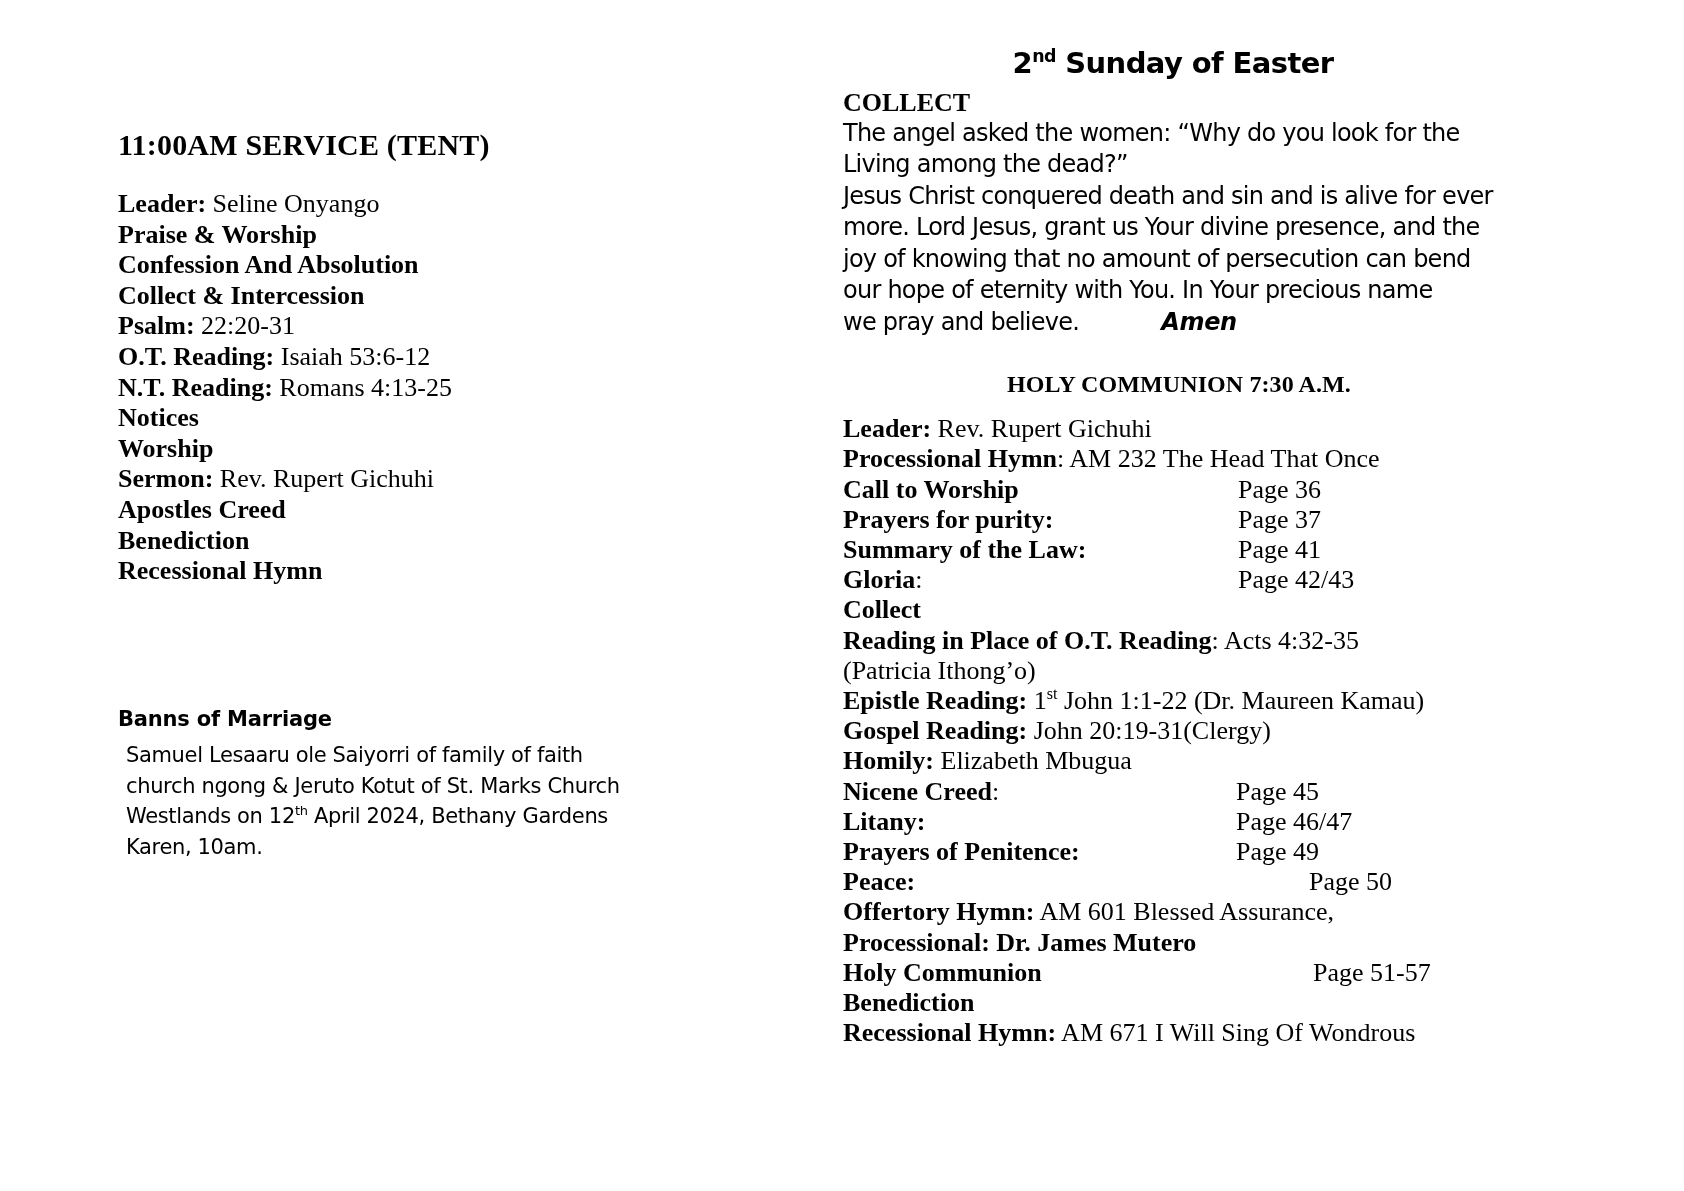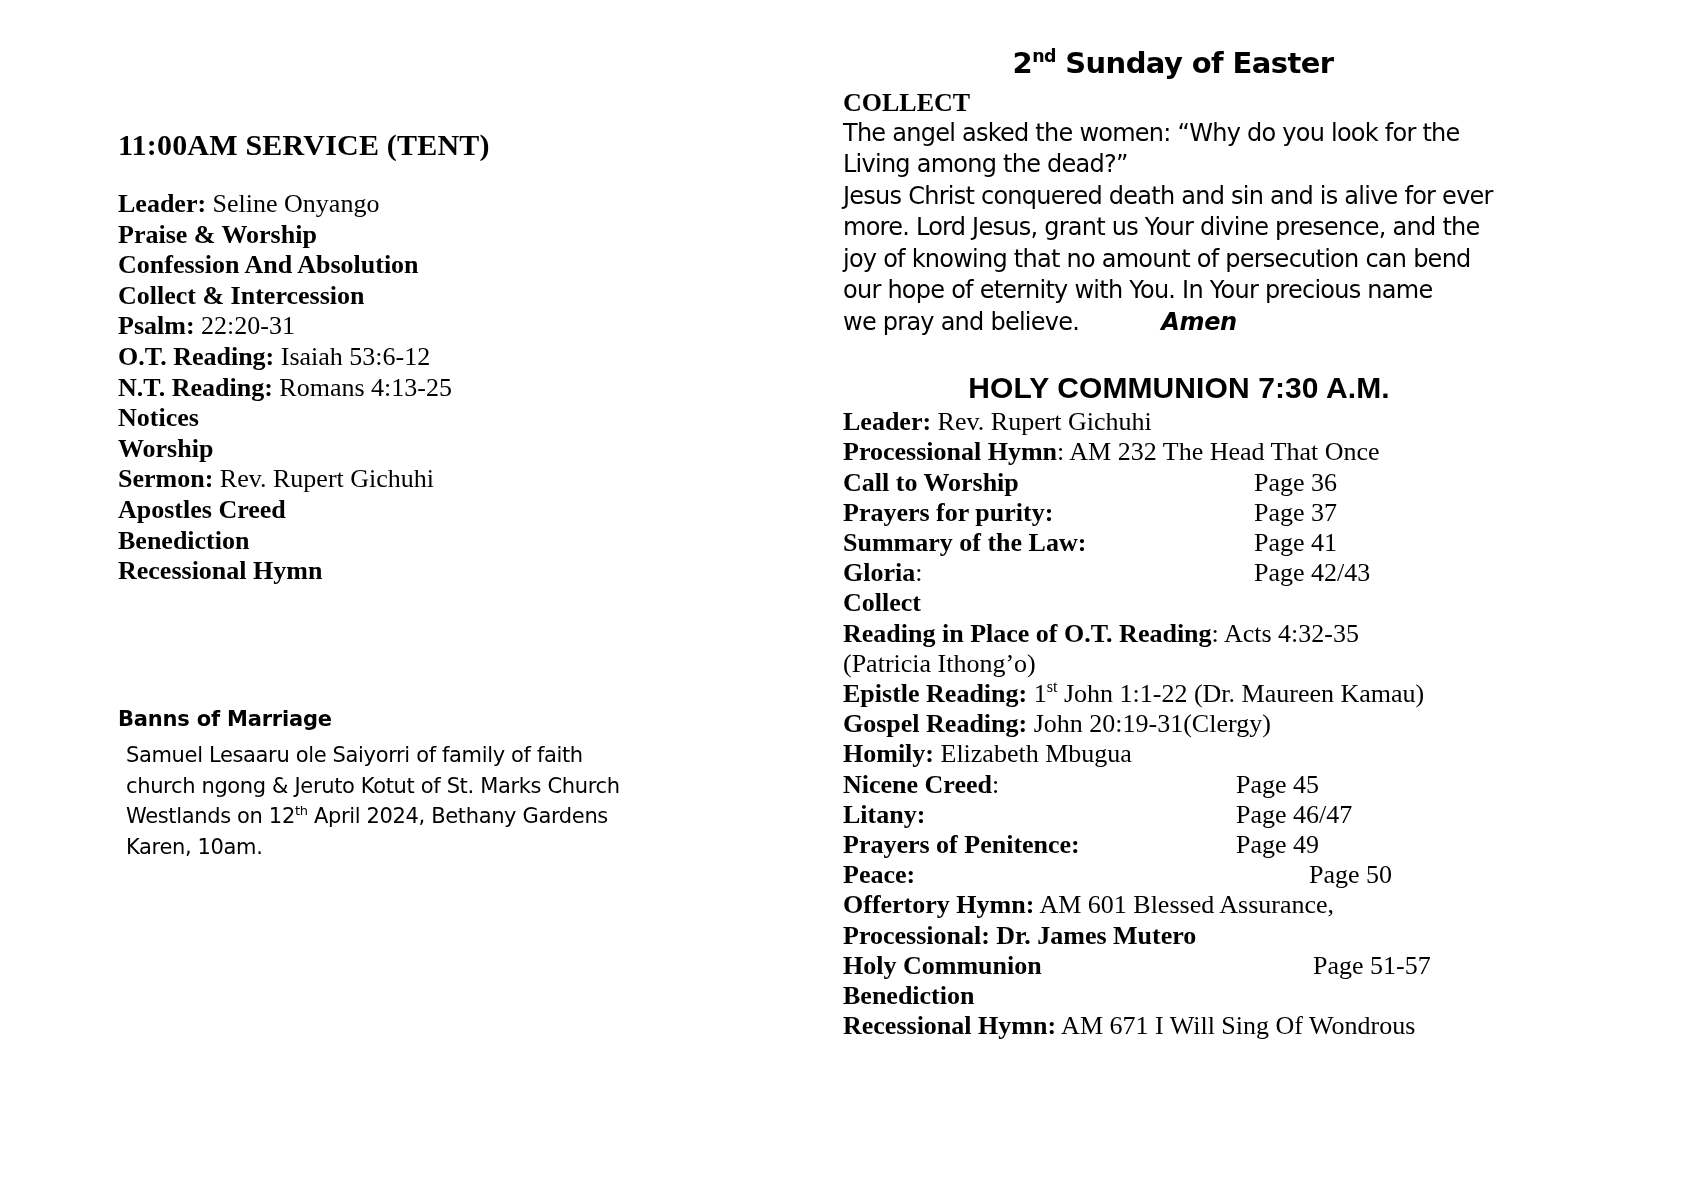--- a/index.html
+++ b/index.html
@@ -123,31 +123,31 @@
     white-space: pre-line;
   }
   .collect-body .amen {
     font-weight: bold;
     font-style: italic;
     letter-spacing: -0.3px;
   }
   .amen-spacer { display: inline-block; width: 82px; }
 
   .hc-head {
-    font-family: Liberation Sans, sans-serif;
-    font-weight: bold;
-    font-size: 30px;
+    font-family: Liberation Serif, serif;
+    font-weight: bold;
+    font-size: 24px;
     text-align: center;
     margin: 33px 0 0 0;
     letter-spacing: 0.1px;
     padding-left: 12px;
   }
 
   .hc-list {
-    margin: 2px 0 0 0;
+    margin: 16px 0 0 0;
     padding: 0;
     list-style: none;
   }
   .hc-list li {
     font-family: "Liberation Serif", serif;
     font-size: 26px;
     line-height: 30.2px;
     white-space: nowrap;
     position: relative;
   }
@@ -156,21 +156,21 @@
   .hc-list li sup {
     font-size: 0.62em;
     vertical-align: super;
     line-height: 0;
   }
   .hc-list li .page {
     position: absolute;
     top: 0;
     font-weight: normal;
   }
-  .hc-list li .page.t1 { left: 411px; }
+  .hc-list li .page.t1 { left: 395px; }
   .hc-list li .page.t2 { left: 393px; }
   .hc-list li .page.t3 { left: 466px; }
   .hc-list li .page.t4 { left: 470px; }
 </style>
 </head>
 <body>
 
 <div class="page">
 
   <div class="col-left">

